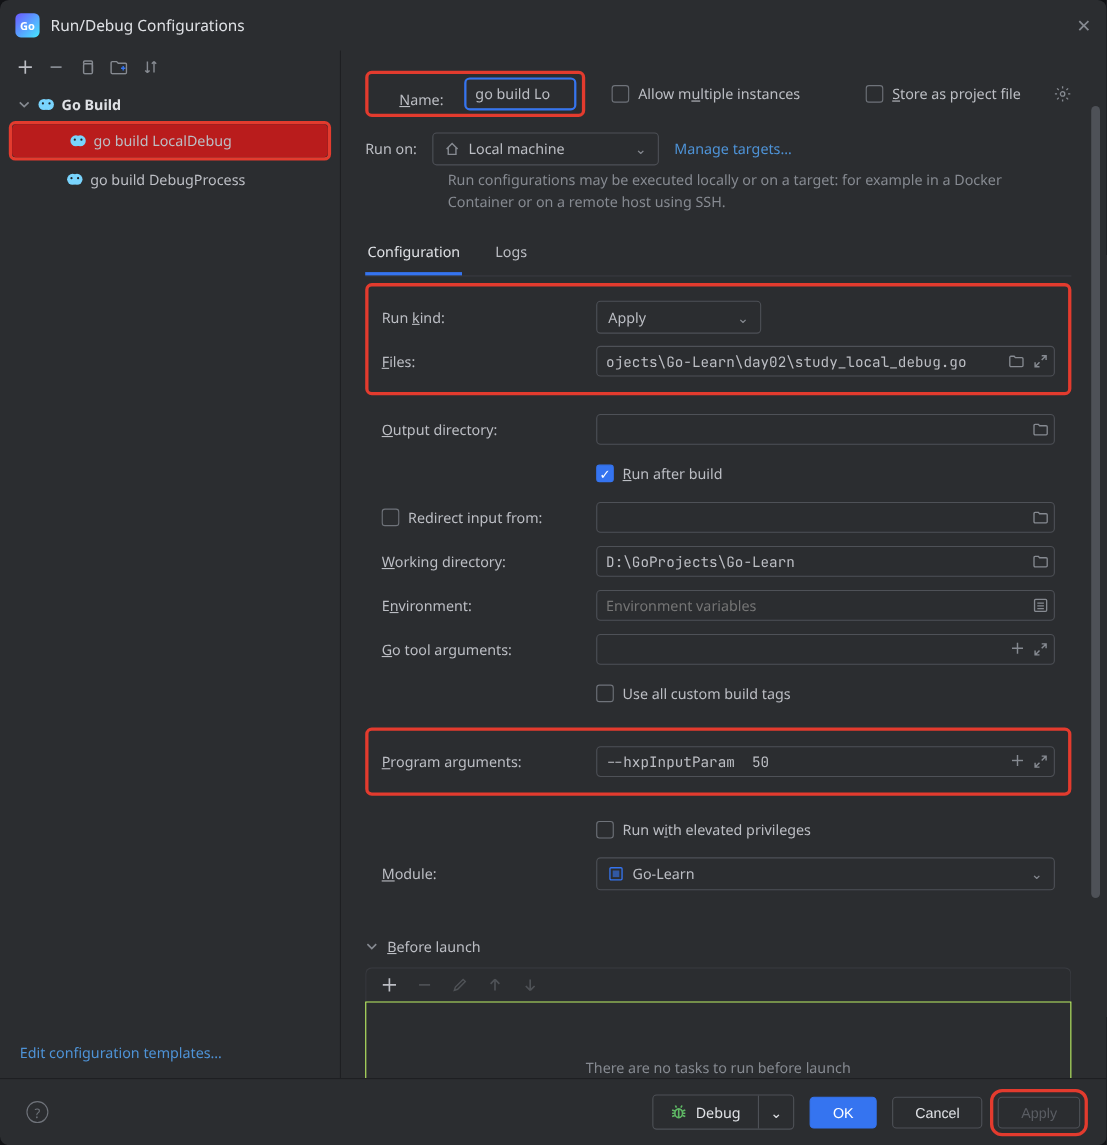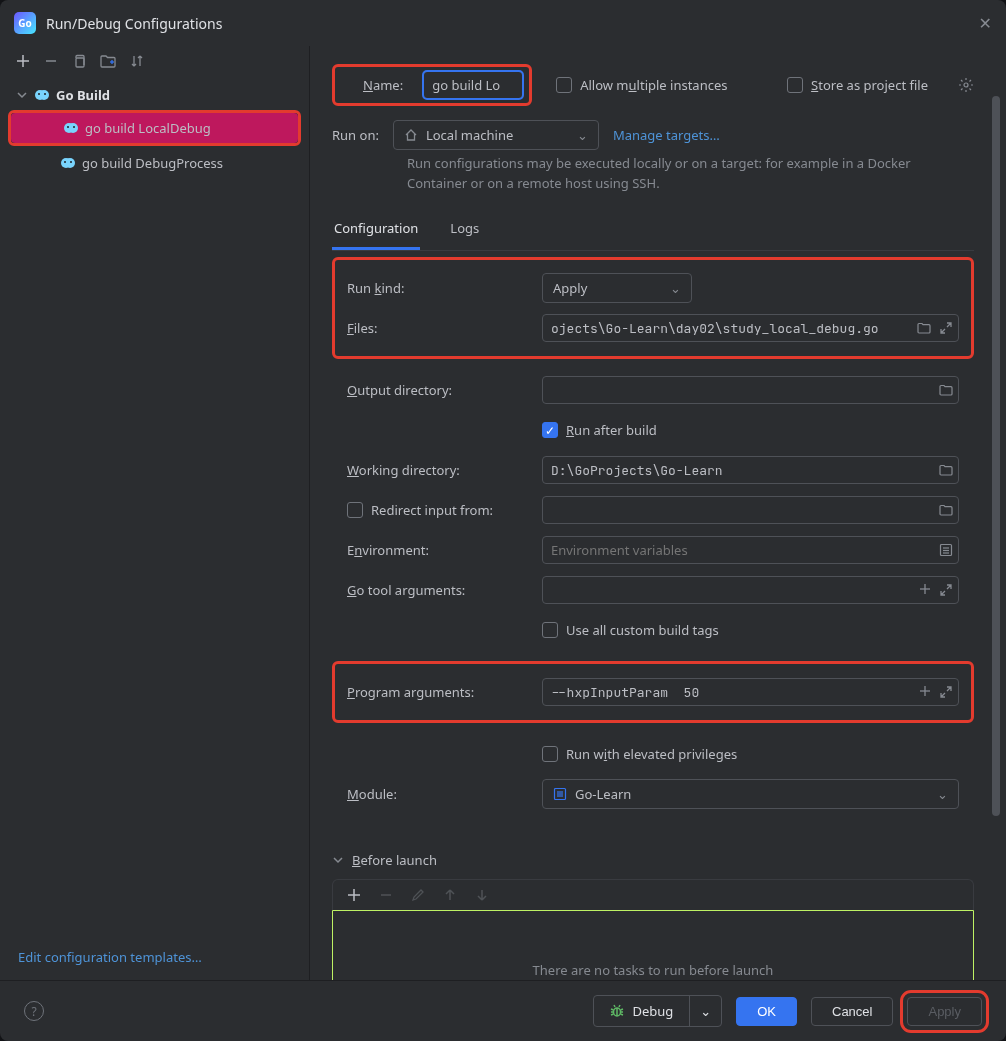--- a/index.html
+++ b/index.html
@@ -72,21 +72,21 @@
 }
 .tree-item {
   display:flex;
   align-items:center;
   gap:6px;
   padding: 6px 10px 6px 52px;
   margin: 2px 8px;
   border-radius: 4px;
   cursor:pointer;
 }
-.tree-item.selected { background:#be185d; }
+.tree-item.selected { background:#b91c1c; }
 .go-icon { width:16px;height:16px;display:inline-block; }
 .tree-footer { padding: 12px 18px 14px; }
 .link { color:#4e93d7; cursor:pointer; }
 
 .content {
   flex:1;
   display:flex;
   flex-direction:column;
   min-width:0;
 }
@@ -262,21 +262,21 @@
       <div class="tree-footer">
         <span class="link">Edit configuration templates…</span>
       </div>
     </div>
 
     <div class="content">
       <div class="content-scroll">
         <div class="scrollbar-indicator"></div>
 
         <div class="row" style="gap:24px; margin-bottom:14px;">
-          <span class="see-through" style="display:flex;align-items:center;gap:20px;padding-left:28px;">
+          <span class="see-through" style="display:flex;align-items:flex-end;gap:20px;padding-left:28px;">
             <span class="lbl"><u>N</u>ame:</span>
             <input class="input name" value="go build Lo" style="">
           </span>
           <span class="chk">
             <span class="chkbox"></span>
             <span>Allow m<u>u</u>ltiple instances</span>
           </span>
           <span class="chk" style="margin-left:auto;">
             <span class="chkbox"></span>
             <span><u>S</u>tore as project file</span>
@@ -350,41 +350,41 @@
             </div>
           </div>
           <div class="form-row">
             <span class="lbl"></span>
             <span class="chk">
               <span class="chkbox checked">✓</span>
               <span><u>R</u>un after build</span>
             </span>
           </div>
           <div class="form-row">
-            <span class="lbl"><u>W</u>orking directory:</span>
-            <div class="field-wrap">
-              <input class="input mono" value="D:\GoProjects\Go-Learn" style="">
-              <span class="trailing-icons">
-                <span>
-                    <svg width="14" height="14" viewBox="0 0 14 14" fill="none" stroke="#868a91" stroke-width="1.2">
-                      <path d="M1 3.5c0-.5.4-1 1-1h3l1 1.2h6c.5 0 1 .5 1 1V11c0 .5-.5 1-1 1H2c-.5 0-1-.5-1-1V3.5z"></path>
-                    </svg>
-                  </span>
-              </span>
-            </div>
-          </div>
-          <div class="form-row">
             <span class="lbl" style="display:flex;align-items:center;gap:8px;">
               <span class="chk">
                 <span class="chkbox"></span>
                 <span>Redirect input from:</span>
               </span>
             </span>
             <div class="field-wrap">
               <input class="input" disabled="" style="">
+              <span class="trailing-icons">
+                <span>
+                    <svg width="14" height="14" viewBox="0 0 14 14" fill="none" stroke="#868a91" stroke-width="1.2">
+                      <path d="M1 3.5c0-.5.4-1 1-1h3l1 1.2h6c.5 0 1 .5 1 1V11c0 .5-.5 1-1 1H2c-.5 0-1-.5-1-1V3.5z"></path>
+                    </svg>
+                  </span>
+              </span>
+            </div>
+          </div>
+          <div class="form-row">
+            <span class="lbl"><u>W</u>orking directory:</span>
+            <div class="field-wrap">
+              <input class="input mono" value="D:\GoProjects\Go-Learn" style="">
               <span class="trailing-icons">
                 <span>
                     <svg width="14" height="14" viewBox="0 0 14 14" fill="none" stroke="#868a91" stroke-width="1.2">
                       <path d="M1 3.5c0-.5.4-1 1-1h3l1 1.2h6c.5 0 1 .5 1 1V11c0 .5-.5 1-1 1H2c-.5 0-1-.5-1-1V3.5z"></path>
                     </svg>
                   </span>
               </span>
             </div>
           </div>
           <div class="form-row">

